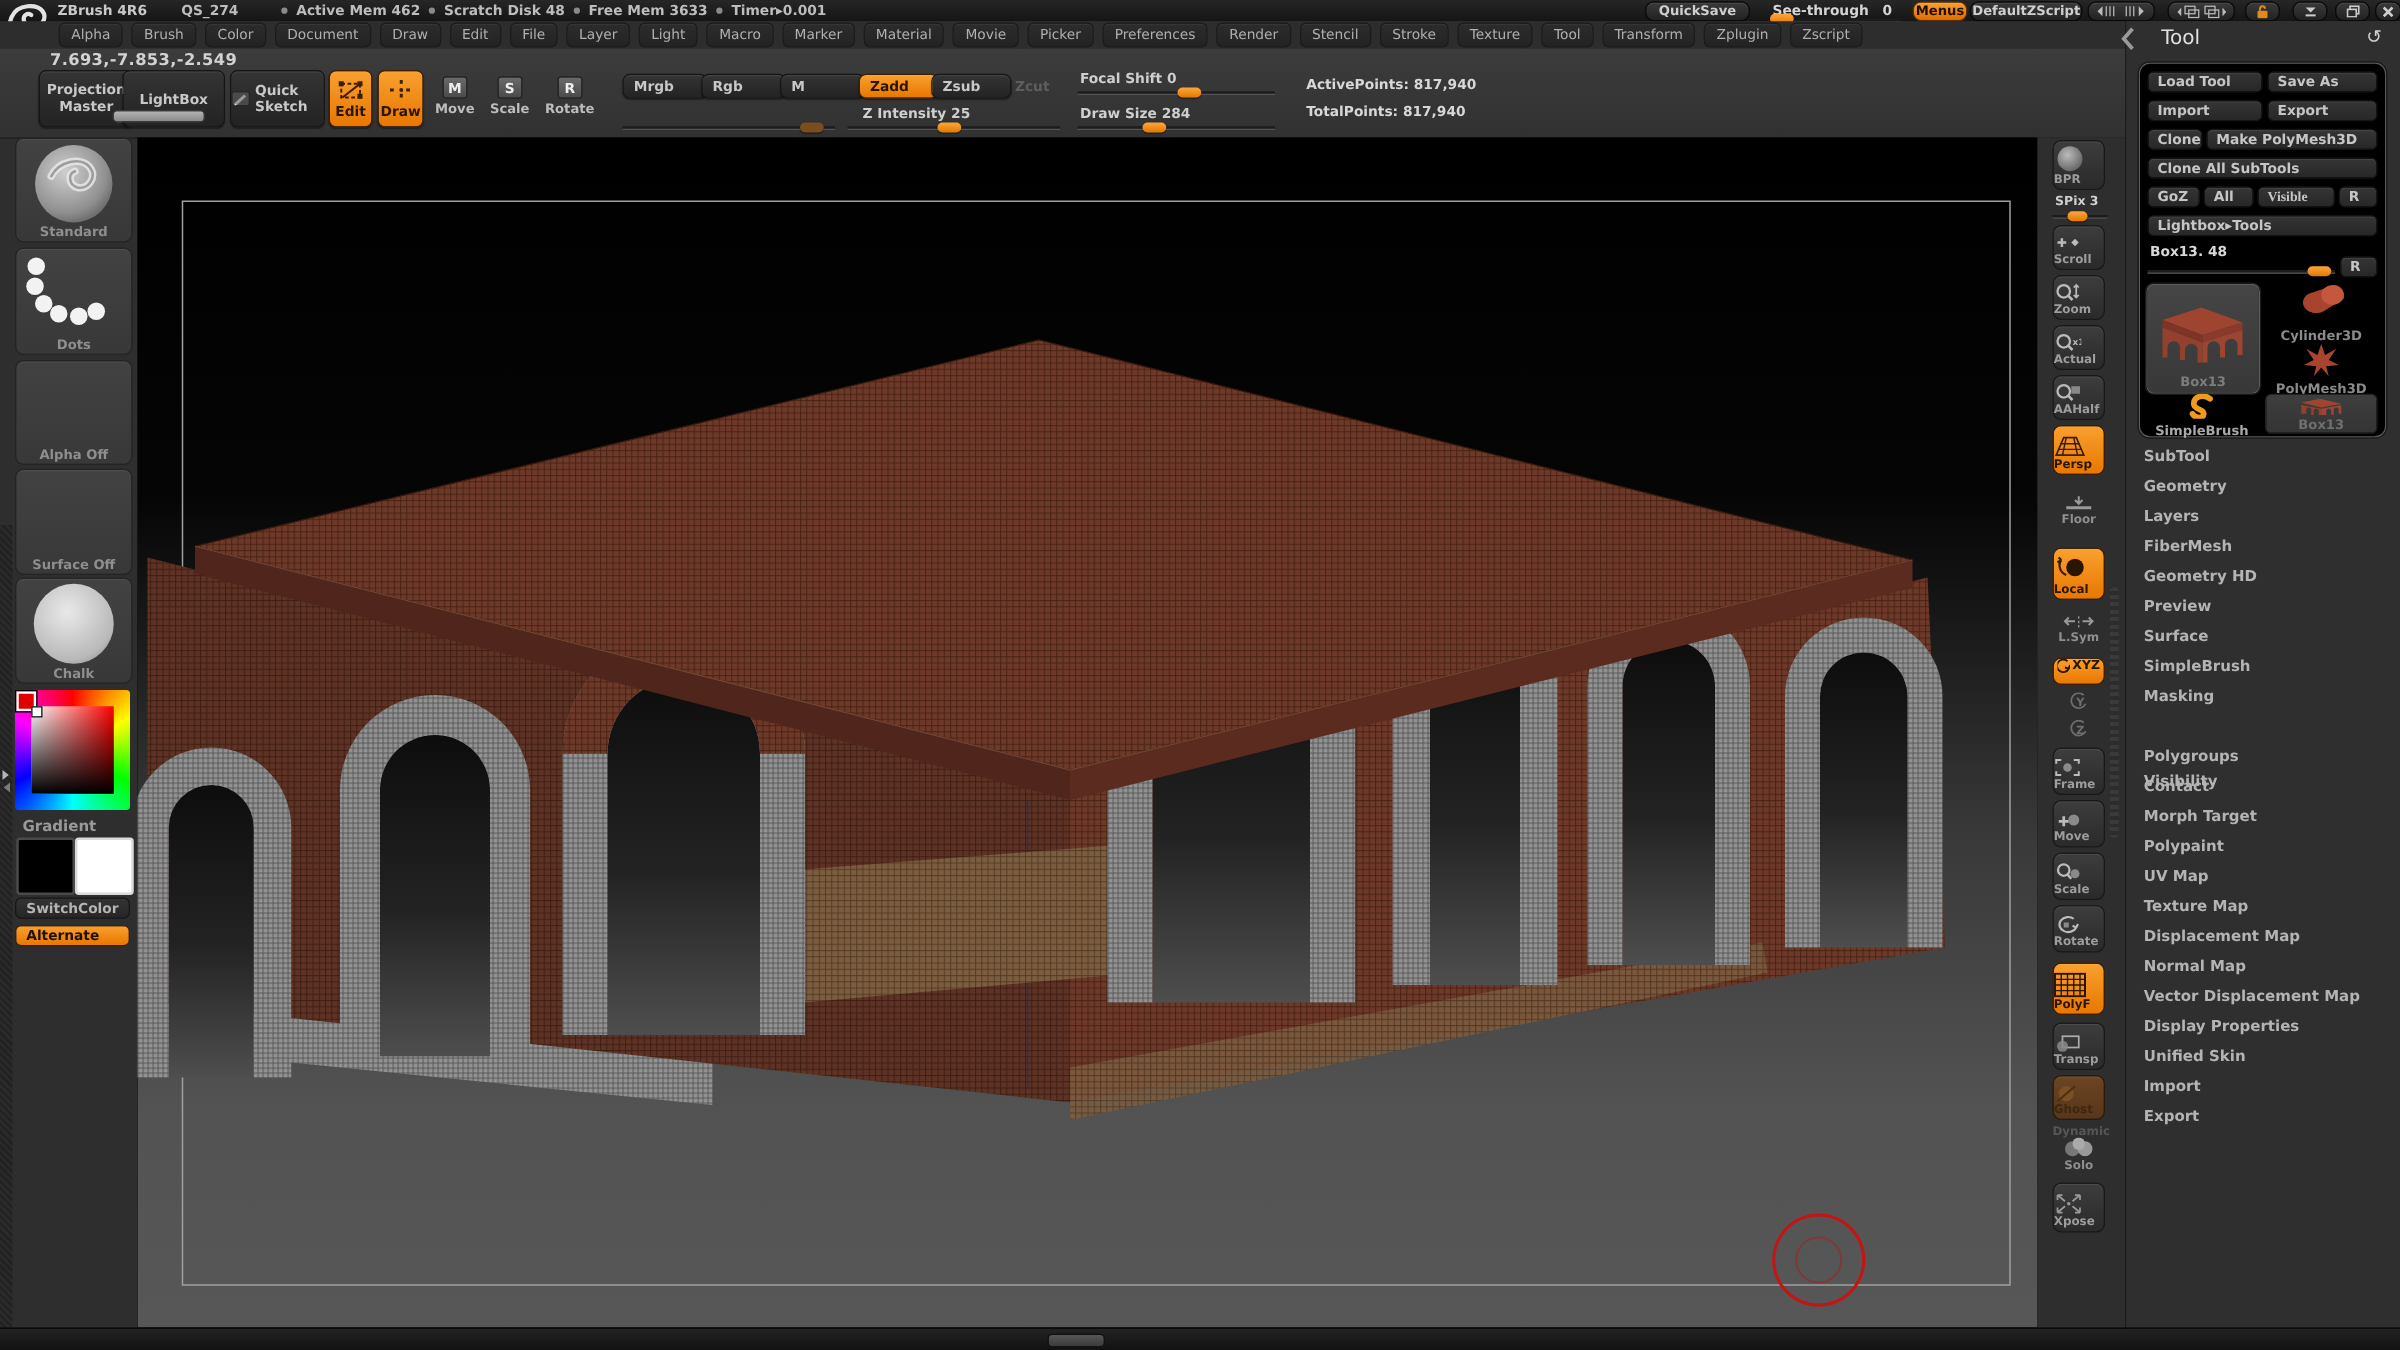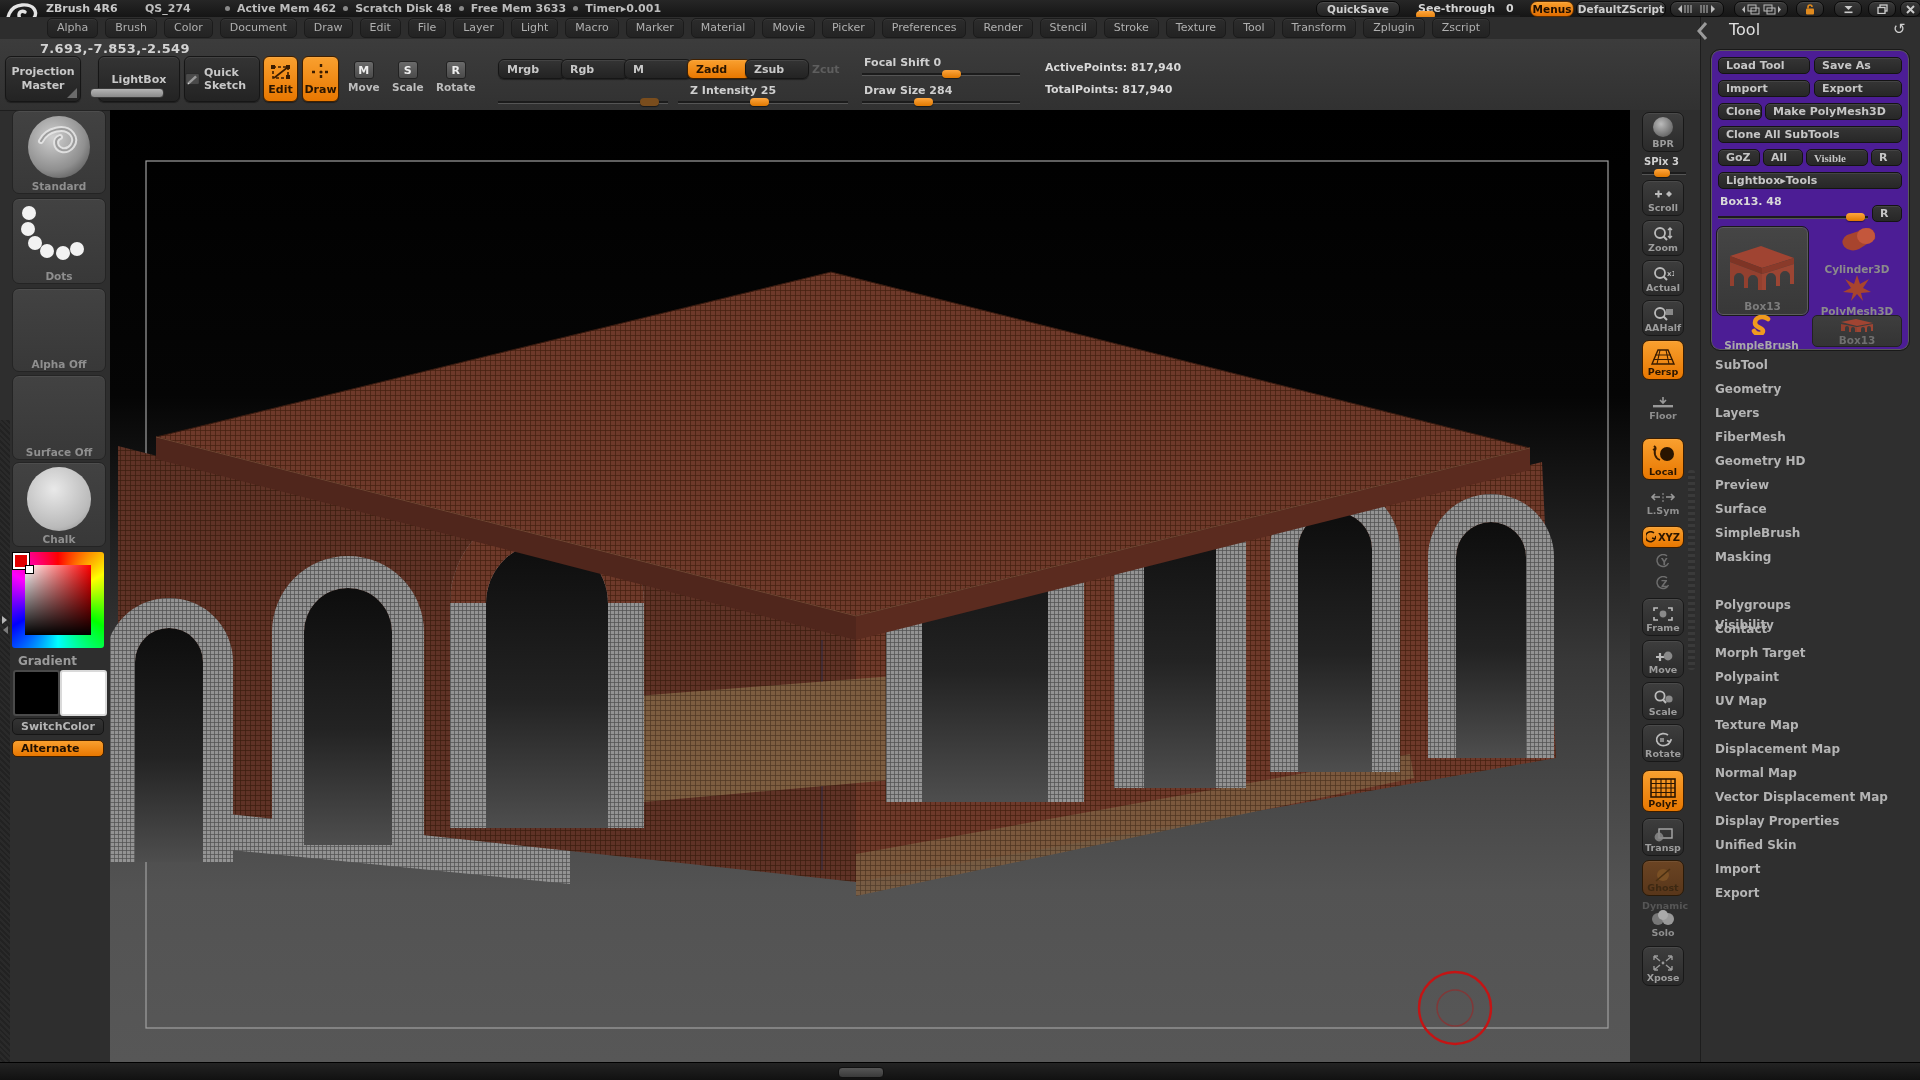--- a/index.html
+++ b/index.html
@@ -33,26 +33,26 @@
   .badge{width:18px;height:16px;background:linear-gradient(#6a6a6a,#4a4a4a);border:1px solid #222;border-radius:3px;color:#eee;font-size:11px;font-weight:bold;display:flex;align-items:center;justify-content:center;}
   
   .ltray{position:absolute;left:10px;top:110px;width:100px;height:970px;}
   .tile{position:absolute;left:2px;width:92px;background:linear-gradient(#424242,#383838);border:1px solid #242424;border-radius:7px;box-shadow:inset 0 1px 0 rgba(255,255,255,.06);overflow:hidden;}
   .tile .tlabel{position:absolute;left:0;right:0;bottom:1px;text-align:center;color:#8f8f8f;font-size:10.5px;font-weight:bold;}
   .lbtn{position:absolute;left:2px;width:92px;height:17px;border-radius:5px;border:1px solid #161616;background:linear-gradient(#333,#262626);color:#b5b5b5;font-size:11px;font-weight:bold;display:flex;align-items:center;padding-left:8px;box-sizing:border-box;}
   .lbtn.orange{background:linear-gradient(#f9a02f,#e87700);color:#201000;border-color:#402000;}
   
   .rshelf{position:absolute;left:1630px;top:110px;width:70px;height:952px;background:#2e2e2e;}
   .rtile{position:absolute;left:12px;width:42px;border-radius:7px;background:linear-gradient(#3d3d3d,#2a2a2a);border:1px solid #181818;
-         color:#9d9d9d;font-size:9.5px;font-weight:bold;display:flex;flex-direction:column;align-items:center;justify-content:flex-end;padding-bottom:2px;box-sizing:border-box;box-shadow:inset 0 1px 0 rgba(255,255,255,.07);}
+         color:#9d9d9d;font-size:9.5px;font-weight:bold;display:flex;flex-direction:column;align-items:flex-start;justify-content:flex-end;padding-bottom:2px;box-sizing:border-box;box-shadow:inset 0 1px 0 rgba(255,255,255,.07);}
   .rtile.orange{background:linear-gradient(#f9a02f,#e87700);color:#2a1500;border-color:#3c1e00;}
   .rflat{position:absolute;left:12px;width:42px;color:#8f8f8f;font-size:9.5px;font-weight:bold;display:flex;flex-direction:column;align-items:center;gap:1px;}
   
   .tpanel{position:absolute;left:1700px;top:17px;width:220px;height:1063px;background:#2f2f2f;border-left:1px solid #1d1d1d;}
-  .tgroup{position:absolute;left:10px;top:33px;width:196px;height:298px;border:1px solid #5a5a5a;outline:1px solid #191919;border-radius:9px;background:#4c1d95;}
+  .tgroup{position:absolute;left:10px;top:33px;width:196px;height:298px;border:1px solid #5a5a5a;outline:1px solid #191919;border-radius:9px;background:#000000;}
   .pbtn{position:absolute;height:17px;border:1px solid #141414;border-radius:5px;background:linear-gradient(#353535,#272727);
         color:#c6c6c6;font-size:11px;font-weight:bold;display:flex;align-items:center;padding-left:7px;box-sizing:border-box;box-shadow:inset 0 1px 0 rgba(255,255,255,.08);white-space:nowrap;overflow:hidden;}
   .section{position:absolute;left:0;width:220px;height:24px;color:#b4b4b4;font-size:12px;font-weight:bold;display:flex;align-items:center;padding-left:14px;box-sizing:border-box;}
   .thumb-label{color:#8b8b8b;font-size:10.5px;font-weight:bold;text-align:center;}
   
   .canvas{position:absolute;left:110px;top:110px;width:1520px;height:952px;background:#000;}
   .bottombar{position:absolute;left:0;top:1062px;width:1920px;height:18px;background:linear-gradient(#232323,#101010);border-top:1px solid #000;}
   .leftedge{position:absolute;left:0;top:420px;width:10px;height:642px;background:repeating-linear-gradient(45deg,#2a2a2a 0 2px,#222 2px 4px);}
   svg text{font-family:"DejaVu Sans",sans-serif;}
 </style>
@@ -143,21 +143,21 @@
     <div class="menu-item">Stroke</div>
     <div class="menu-item">Texture</div>
     <div class="menu-item">Tool</div>
     <div class="menu-item">Transform</div>
     <div class="menu-item">Zplugin</div>
     <div class="menu-item">Zscript</div>
   </div>
 
   <div class="shelf">
     <div class="coords">7.693,-7.853,-2.549</div>
-    <div class="sbtn" style="left:5px;top:17px;width:74px;height:44px;flex-direction:column;line-height:1.25;text-align:center;">
+    <div class="sbtn" style="left:31px;top:17px;width:74px;height:44px;flex-direction:column;line-height:1.25;text-align:center;">
       <span style="padding:0 4px;">Projection Master</span>
       <svg class="abs" style="right:3px;bottom:3px;" width="10" height="10">
           <path d="M10 0v10H0z" fill="#6a6a6a"></path>
         </svg>
     </div>
     <div class="sbtn" style="left:98px;top:17px;width:80px;height:44px;">LightBox</div>
     <div class="sbtn" style="left:184px;top:17px;width:74px;height:44px;gap:4px;">
       <svg width="22" height="18" viewBox="0 0 22 18">
           <rect x="1" y="1" width="20" height="16" rx="2" fill="#4a4a4a" stroke="#222"></rect>
           <path d="M4 14 L15 4l2.5 2.5L7 16z" fill="#9a9a9a"></path>

